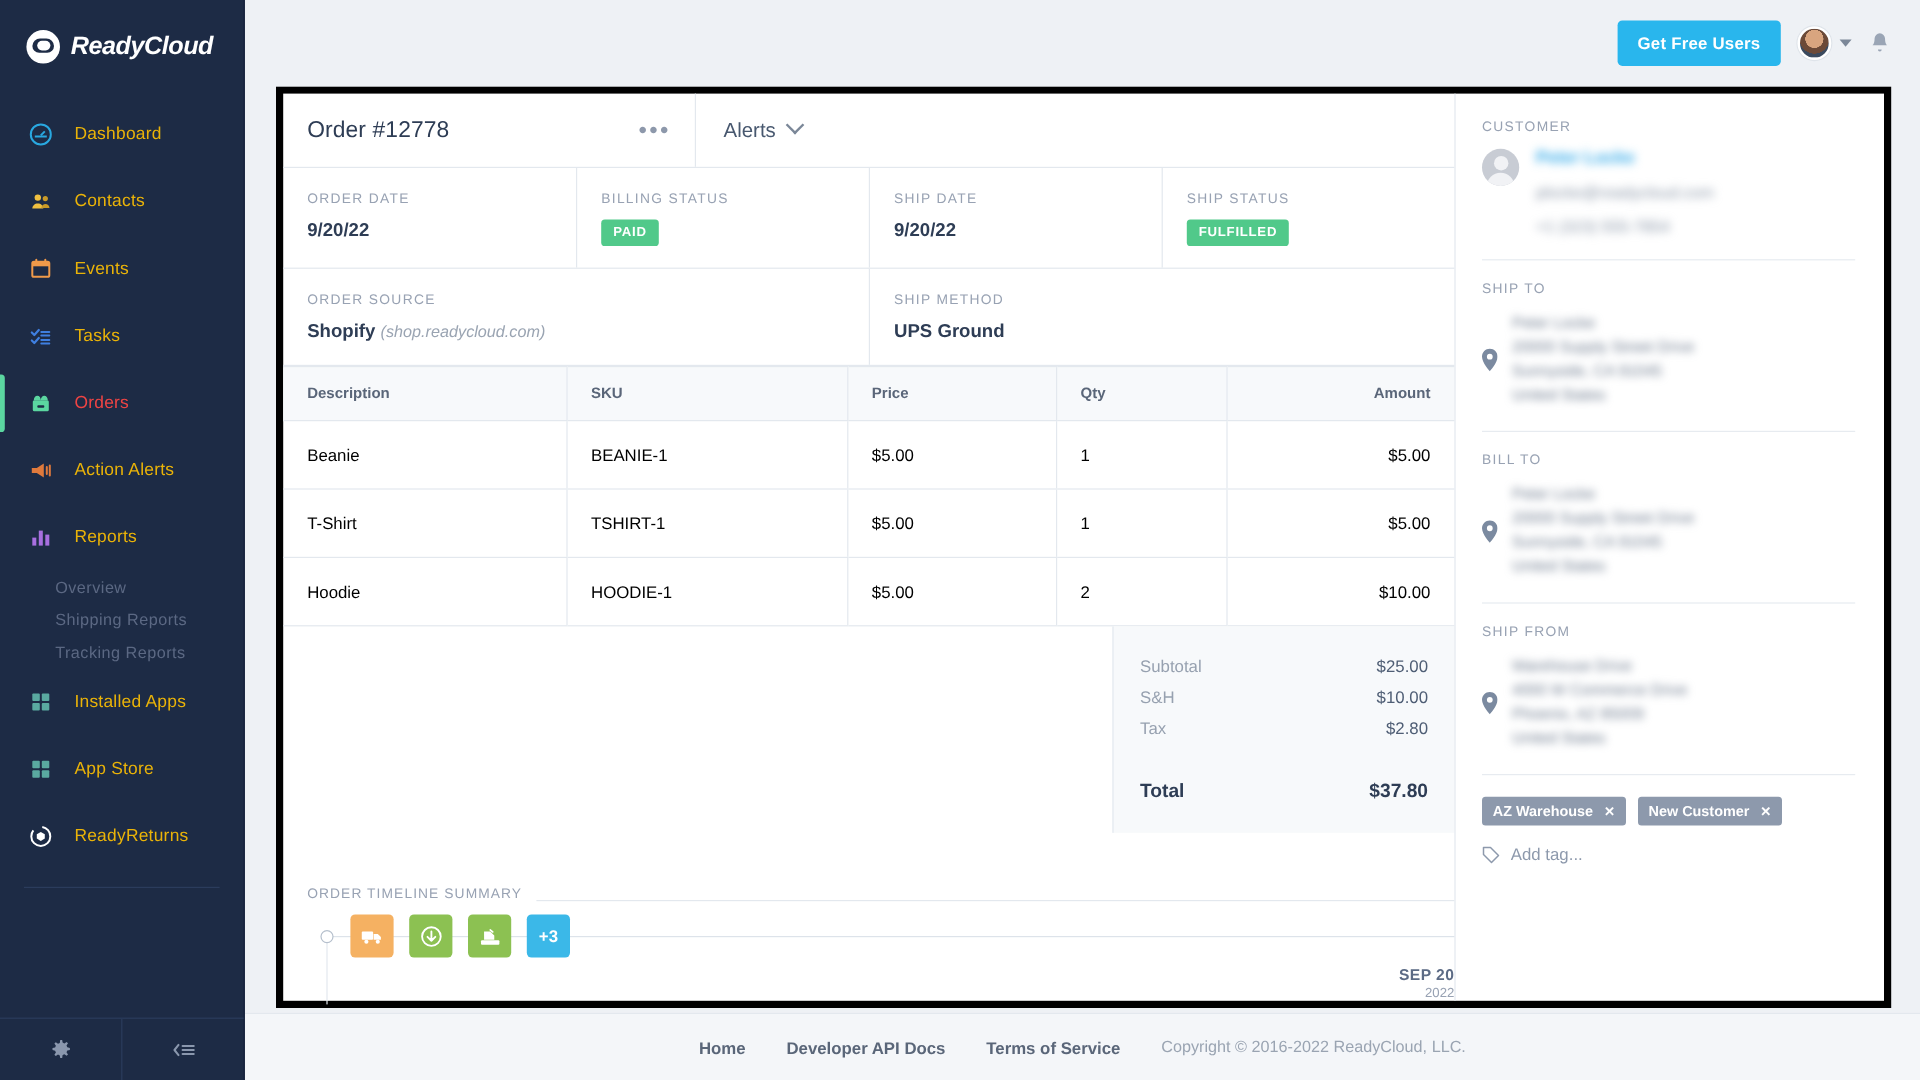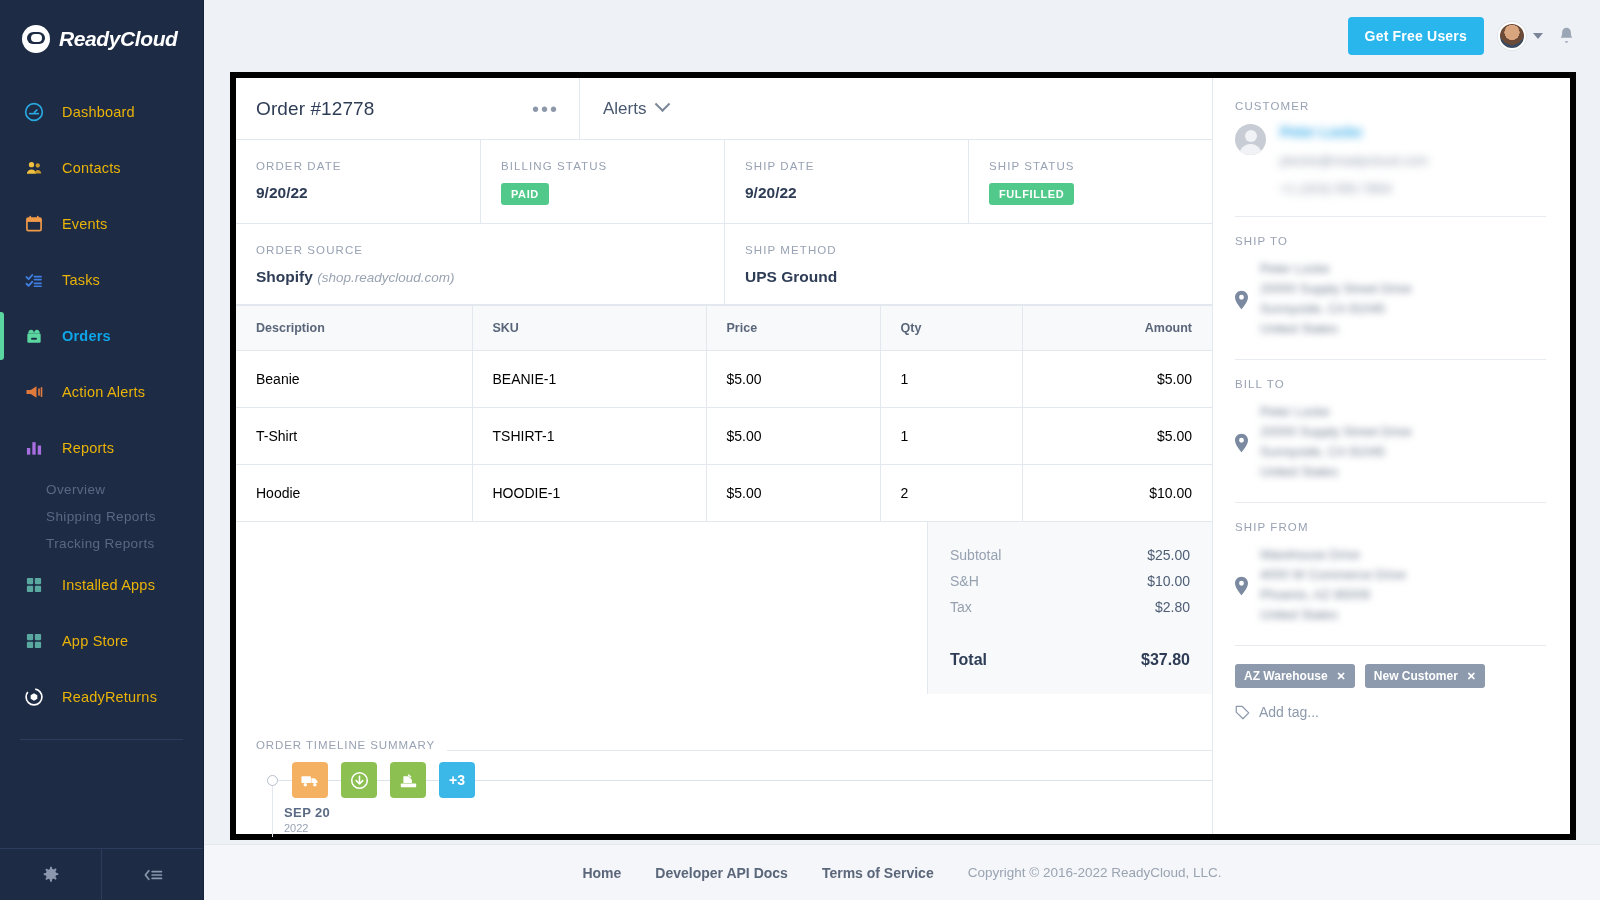--- a/index.html
+++ b/index.html
@@ -41,21 +41,21 @@
     letter-spacing: -0.4px;
   }
   .nav { flex: 1; padding-top: 6px; overflow: hidden; }
   .nav-item {
     display: flex; align-items: center; height: 56px;
     padding-left: 24px; gap: 18px; position: relative; cursor: pointer;
   }
   .nav-item .nav-label {
     color: #eab308; font-size: 14.5px; letter-spacing: .2px;
   }
-  .nav-item.active .nav-label { color: #0ea5e9; font-weight: bold; }
+  .nav-item.active .nav-label { color: #ef4444; font-weight: normal; }
   .nav-item.active::before {
     content: ""; position: absolute; left: 0; top: 4px; bottom: 4px;
     width: 4px; background: #5bd6a0; border-radius: 0 3px 3px 0;
   }
   .nav-icon { width: 20px; height: 20px; flex: 0 0 20px; display:block; }
   .nav-sub {
     display: block; padding: 6px 0 6px 46px; color: #5b6883;
     font-size: 13.5px; letter-spacing: .4px; cursor: pointer;
   }
   .sb-divider { margin: 14px 20px 0 20px; height: 1px; background: #2b3c5c; }
@@ -158,21 +158,21 @@
     width: 11px; height: 11px; border-radius: 50%; background: #fff;
     border: 1px solid #b6c0cd; position: relative; z-index: 2; margin-left: 11px;
   }
   .tl-vline { position: absolute; left: 16px; top: 50%; bottom: -28px; width: 1px; background: #e3e8ee; }
   .tl-icons { display: flex; gap: 13px; margin-left: 14px; position: relative; z-index: 2; }
   .tl-ico {
     width: 36px; height: 36px; border-radius: 4px; display: flex;
     align-items: center; justify-content: center; color: #fff;
     font-size: 14px; font-weight: bold; cursor: pointer;
   }
-  .tl-date { padding-left: 28px; margin-top: -4px; }
+  .tl-date { padding-left: 28px; margin-top: -4px; text-align: right; }
   .tl-date .d1 { font-size: 13px; font-weight: bold; color: #5c6b85; letter-spacing: .4px; }
   .tl-date .d2 { font-size: 11px; color: #98a2b3; margin-top: 2px; }
 
   
   .sec-label { font-size: 11.5px; letter-spacing: 1.1px; color: #98a2b3; text-transform: uppercase; }
   .cust-row { display: flex; gap: 14px; margin-top: 12px; }
   .cust-av {
     width: 31px; height: 31px; border-radius: 50%; flex: 0 0 31px;
     background: #c8ccd4; position: relative; overflow: hidden;
   }

